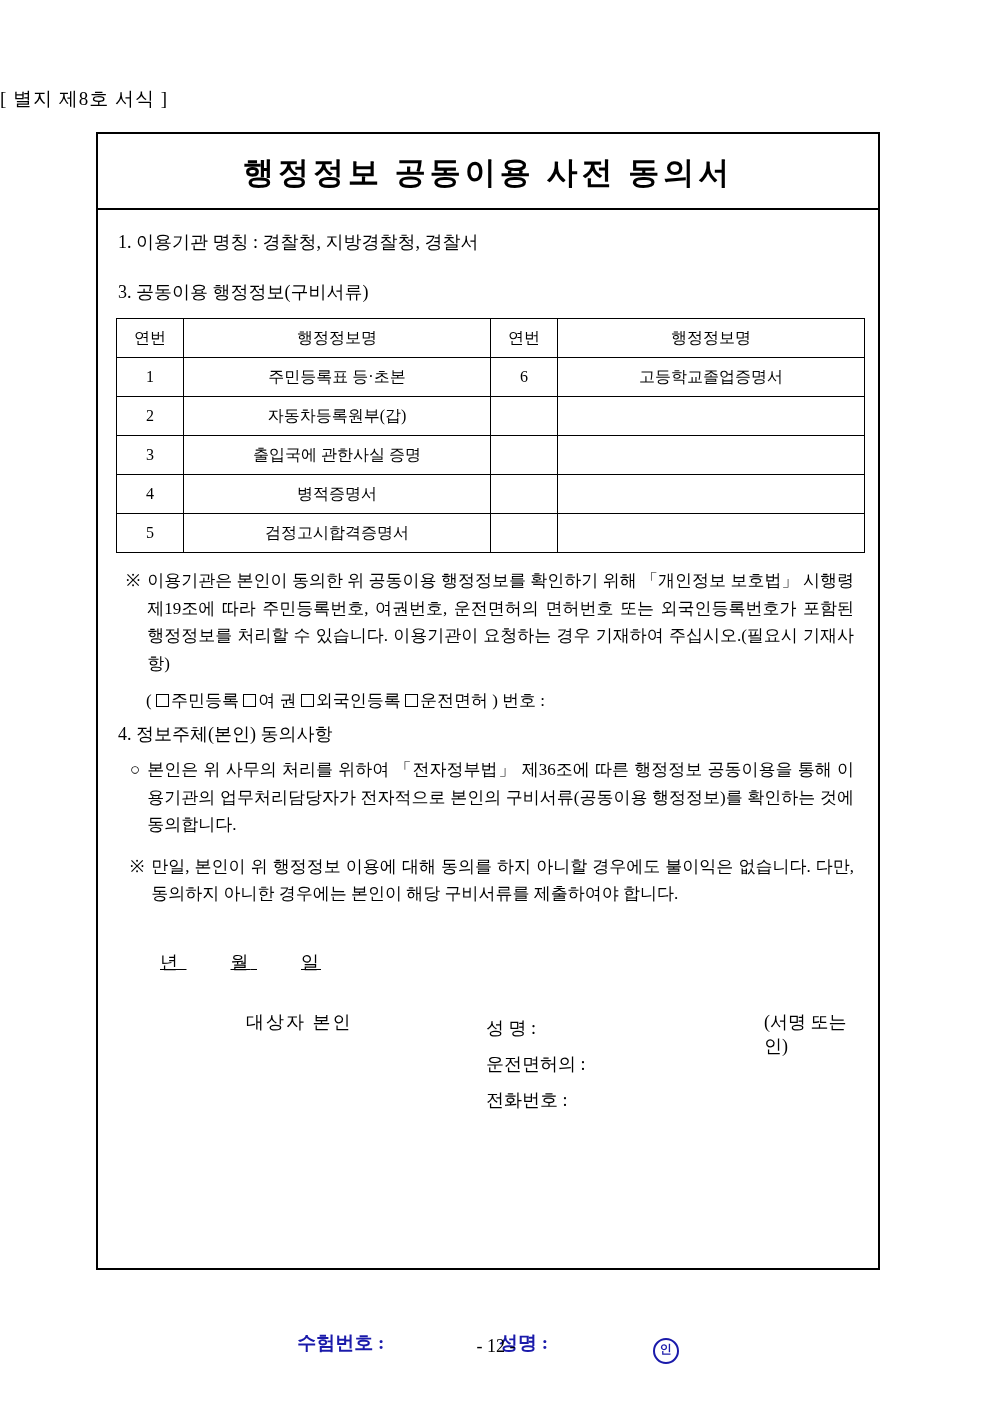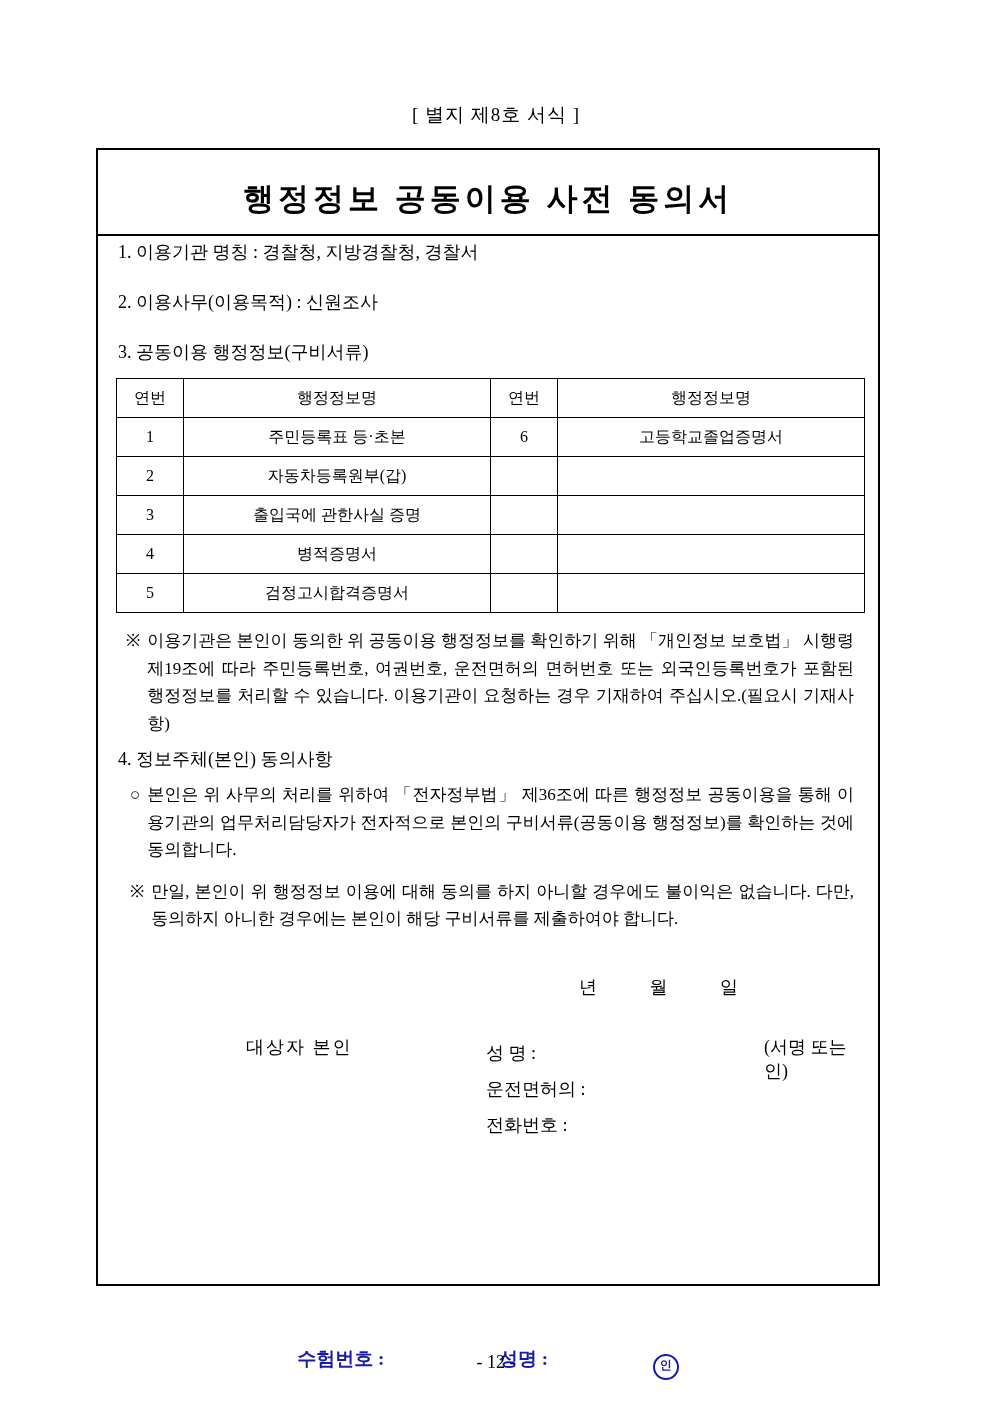--- a/index.html
+++ b/index.html
@@ -14,45 +14,43 @@
     color: #000000;
     position: relative;
   }
   .page {
     position: relative;
     width: 992px;
     height: 1403px;
     box-sizing: border-box;
   }
   .form-no {
-    text-align: center;
     font-size: 19px;
     letter-spacing: 1px;
     padding-top: 86px;
-    margin-top: 16px;
   }
   .doc-box {
     position: absolute;
     left: 96px;
     top: 132px;
     width: 784px;
     height: 1138px;
     border: 2px solid #000;
     box-sizing: border-box;
   }
   .doc-title {
     text-align: center;
     font-size: 31px;
     font-weight: bold;
     letter-spacing: 4px;
-    padding: 28px 0 14px 0;
+    padding: 18px 0 14px 0;
     border-bottom: 2px solid #000;
   }
   .body-area {
-    padding: 4px 18px 0 18px;
+    padding: 20px 18px 0 18px;
   }
   .line-item {
     font-size: 18px;
     margin: 0 0 26px 2px;
   }
   .line-item.third {
     margin-bottom: 14px;
   }
   table.info-table {
     border-collapse: collapse;
@@ -103,23 +101,23 @@
     font-size: 17px;
     line-height: 1.62;
     margin: 0 6px 14px 14px;
     display: flex;
     text-align: justify;
   }
   .agree .marker { flex: 0 0 auto; padding-right: 7px; }
   .agree .txt { flex: 1 1 auto; }
   .date-line {
     font-size: 18px;
-    text-align: right;
     margin: 42px 120px 0 0;
     letter-spacing: 2px;
+    text-decoration: underline;
   }
   .date-line span { margin-left: 44px; }
   .sign-block {
     margin: 36px 0 0 0;
     font-size: 18px;
     position: relative;
     height: 120px;
   }
   .sign-left {
     position: absolute;
@@ -178,21 +176,20 @@
 
   <div class="form-no">[ 별지 제8호 서식 ]</div>
 
   <div class="doc-box">
 
     <div class="doc-title">행정정보 공동이용 사전 동의서</div>
 
     <div class="body-area">
 
       <div class="line-item">1. 이용기관 명칭 : 경찰청, 지방경찰청, 경찰서</div>
-      <div class="line-item">2. 이용사무(이용목적) : 신원조사</div>
       <div class="line-item third">3. 공동이용 행정정보(구비서류)</div>
 
       <table class="info-table">
         <thead>
           <tr>
             <th class="col-no">연번</th>
             <th class="col-name">행정정보명</th>
             <th class="col-no">연번</th>
             <th class="col-name">행정정보명</th>
           </tr>
@@ -229,20 +226,28 @@
             <td></td>
           </tr>
         </tbody>
       </table>
 
       <div class="note">
         <span class="marker">※</span>
         <span class="txt">이용기관은 본인이 동의한 위 공동이용 행정정보를 확인하기 위해 「개인정보 보호법」 시행령 제19조에 따라 주민등록번호, 여권번호, 운전면허의 면허번호 또는 외국인등록번호가 포함된 행정정보를 처리할 수 있습니다. 이용기관이 요청하는 경우 기재하여 주십시오.(필요시 기재사항)</span>
       </div>
 
+      <div class="checkline">
+        <span>(</span>
+        <span class="chk"></span><span>주민등록</span>
+        <span class="chk"></span><span>여 권</span>
+        <span class="chk"></span><span>외국인등록</span>
+        <span class="chk"></span><span>운전면허</span>
+        <span>) 번호 :</span>
+      </div>
 
       <div class="section4">4. 정보주체(본인) 동의사항</div>
 
       <div class="agree">
         <span class="marker">○</span>
         <span class="txt">본인은 위 사무의 처리를 위하여 「전자정부법」 제36조에 따른 행정정보 공동이용을 통해 이용기관의 업무처리담당자가 전자적으로 본인의 구비서류(공동이용 행정정보)를 확인하는 것에 동의합니다.</span>
       </div>
 
       <div class="agree">
         <span class="marker">※</span>

